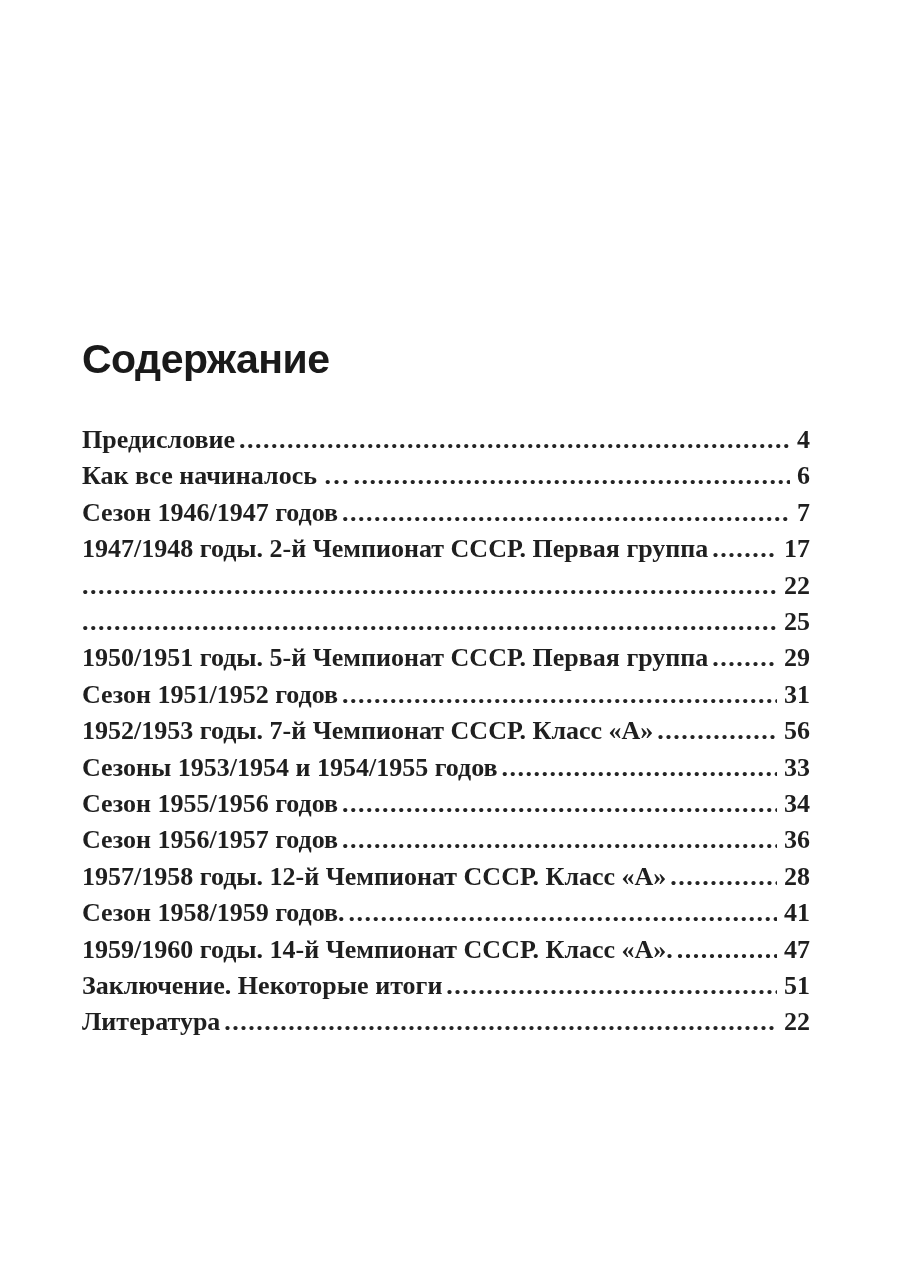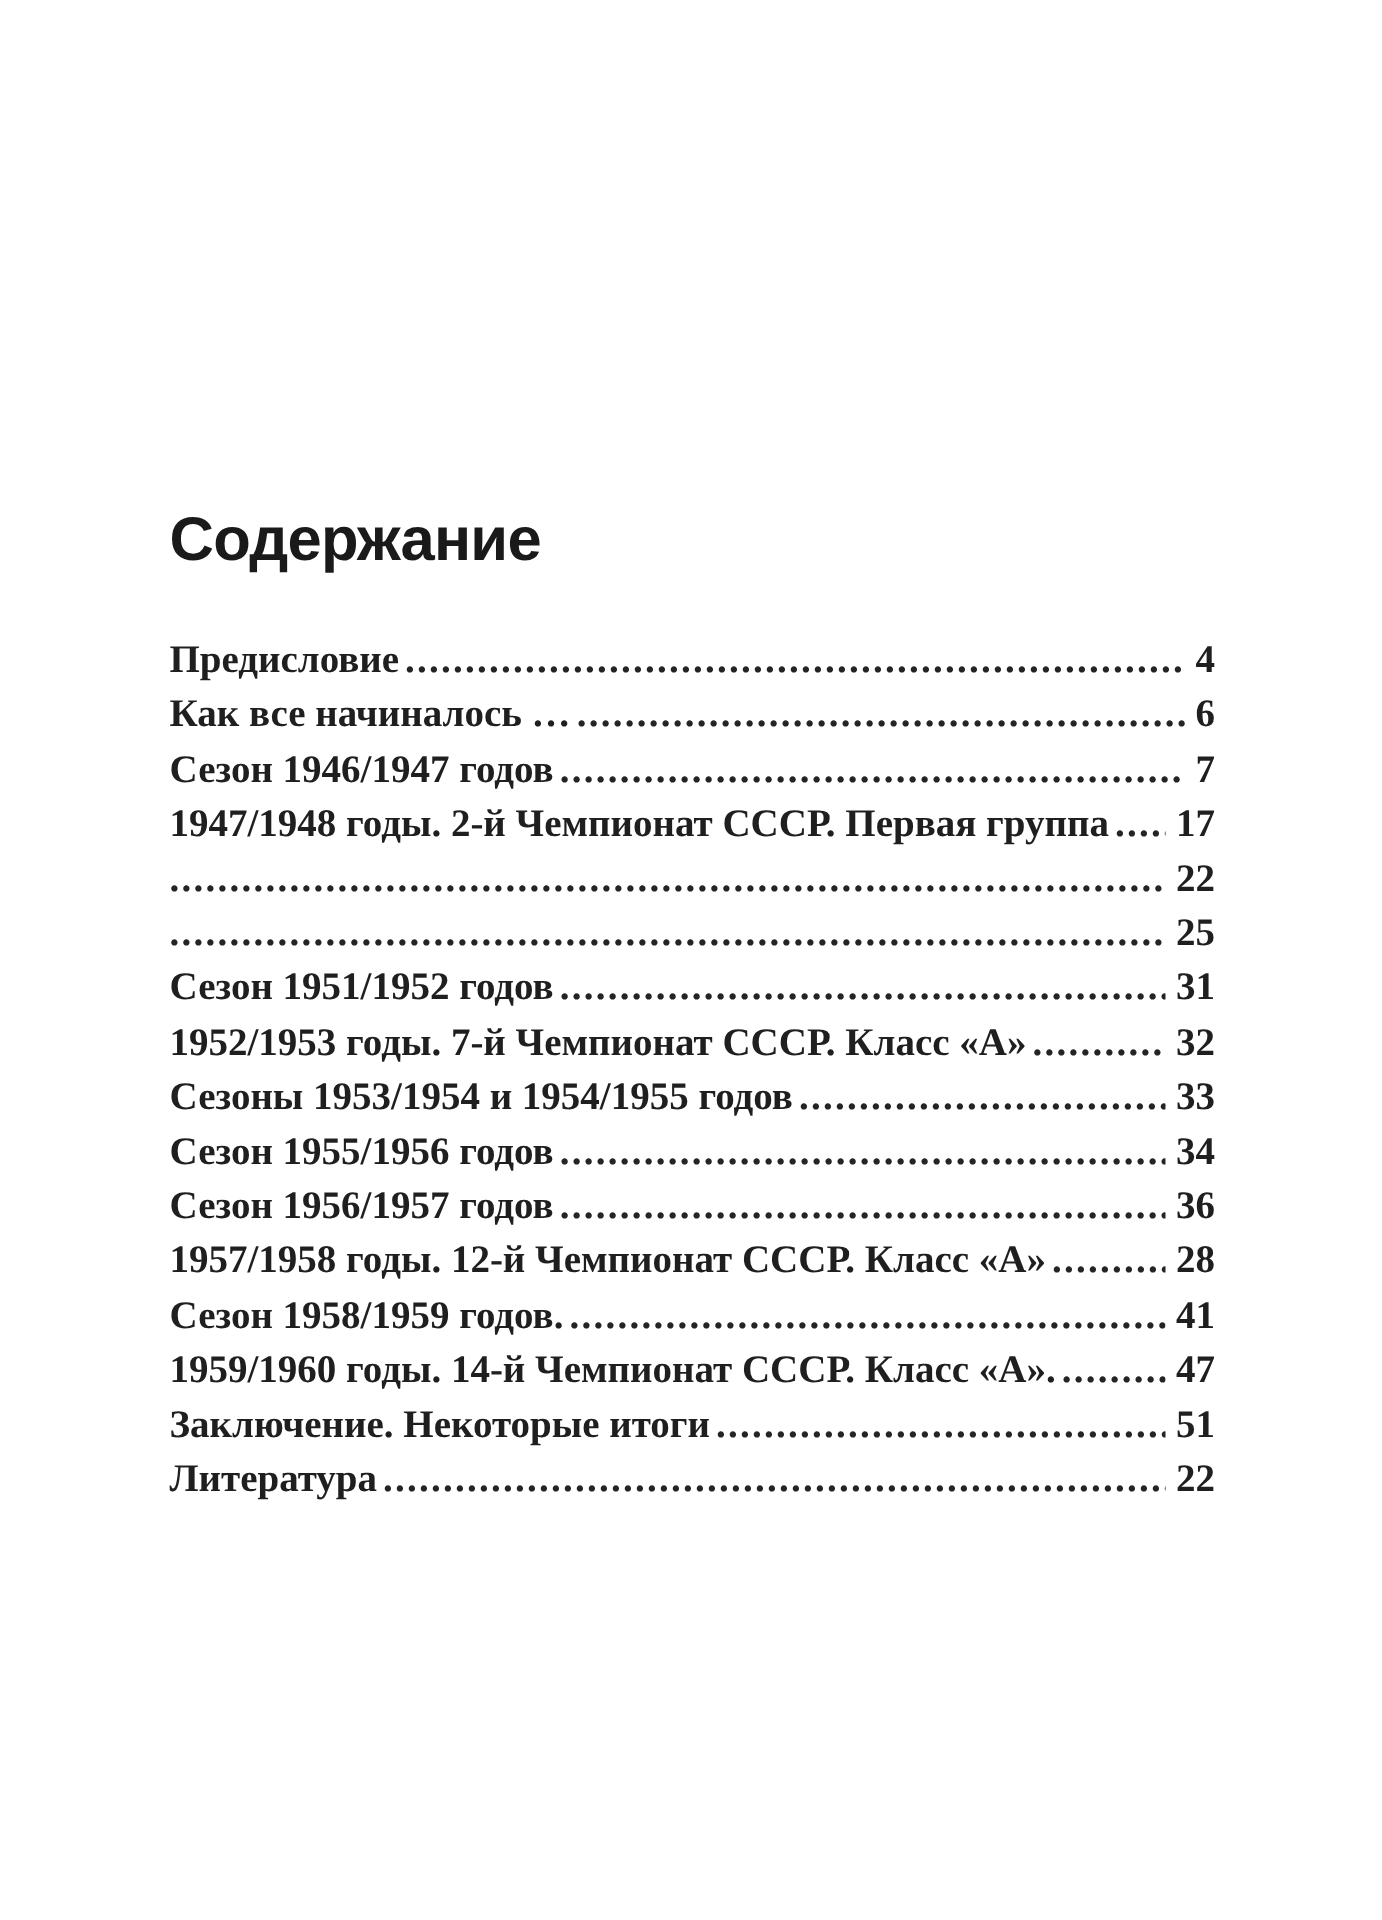--- a/index.html
+++ b/index.html
@@ -13,21 +13,21 @@
     font-family: "Liberation Serif", serif;
     color: #1f1f1f;
     overflow: hidden;
   }
   .page {
     position: relative;
     width: 921px;
     height: 913px;
     background: #ffffff;
     box-sizing: border-box;
-    padding: 0 111px 0 113px;
+    padding: 0 111px 0 82px;
   }
   .doc-title {
     margin: 0;
     padding-top: 338px;
     font-family: "Liberation Sans", sans-serif;
     font-weight: 800;
     font-size: 41px;
     line-height: 1.05;
     letter-spacing: -0.5px;
     color: #1a1a1a;
@@ -102,31 +102,36 @@
     <div class="toc-row">
       <span class="toc-dots"></span>
       <span class="toc-page">22</span>
     </div>
 
     <div class="toc-row">
       <span class="toc-dots"></span>
       <span class="toc-page">25</span>
     </div>
 
+    <div class="toc-row">
+      <span class="toc-label">1950/1951 годы. 5-й Чемпионат СССР. Первая группа</span>
+      <span class="toc-dots"></span>
+      <span class="toc-page">29</span>
+    </div>
 
     <div class="toc-row">
       <span class="toc-label">Сезон 1951/1952 годов</span>
       <span class="toc-dots"></span>
       <span class="toc-page">31</span>
     </div>
 
     <div class="toc-row">
       <span class="toc-label">1952/1953 годы. 7-й Чемпионат СССР. Класс «А»</span>
       <span class="toc-dots"></span>
-      <span class="toc-page">32</span>
+      <span class="toc-page">56</span>
     </div>
 
     <div class="toc-row">
       <span class="toc-label">Сезоны 1953/1954 и 1954/1955 годов</span>
       <span class="toc-dots"></span>
       <span class="toc-page">33</span>
     </div>
 
     <div class="toc-row">
       <span class="toc-label">Сезон 1955/1956 годов</span>

